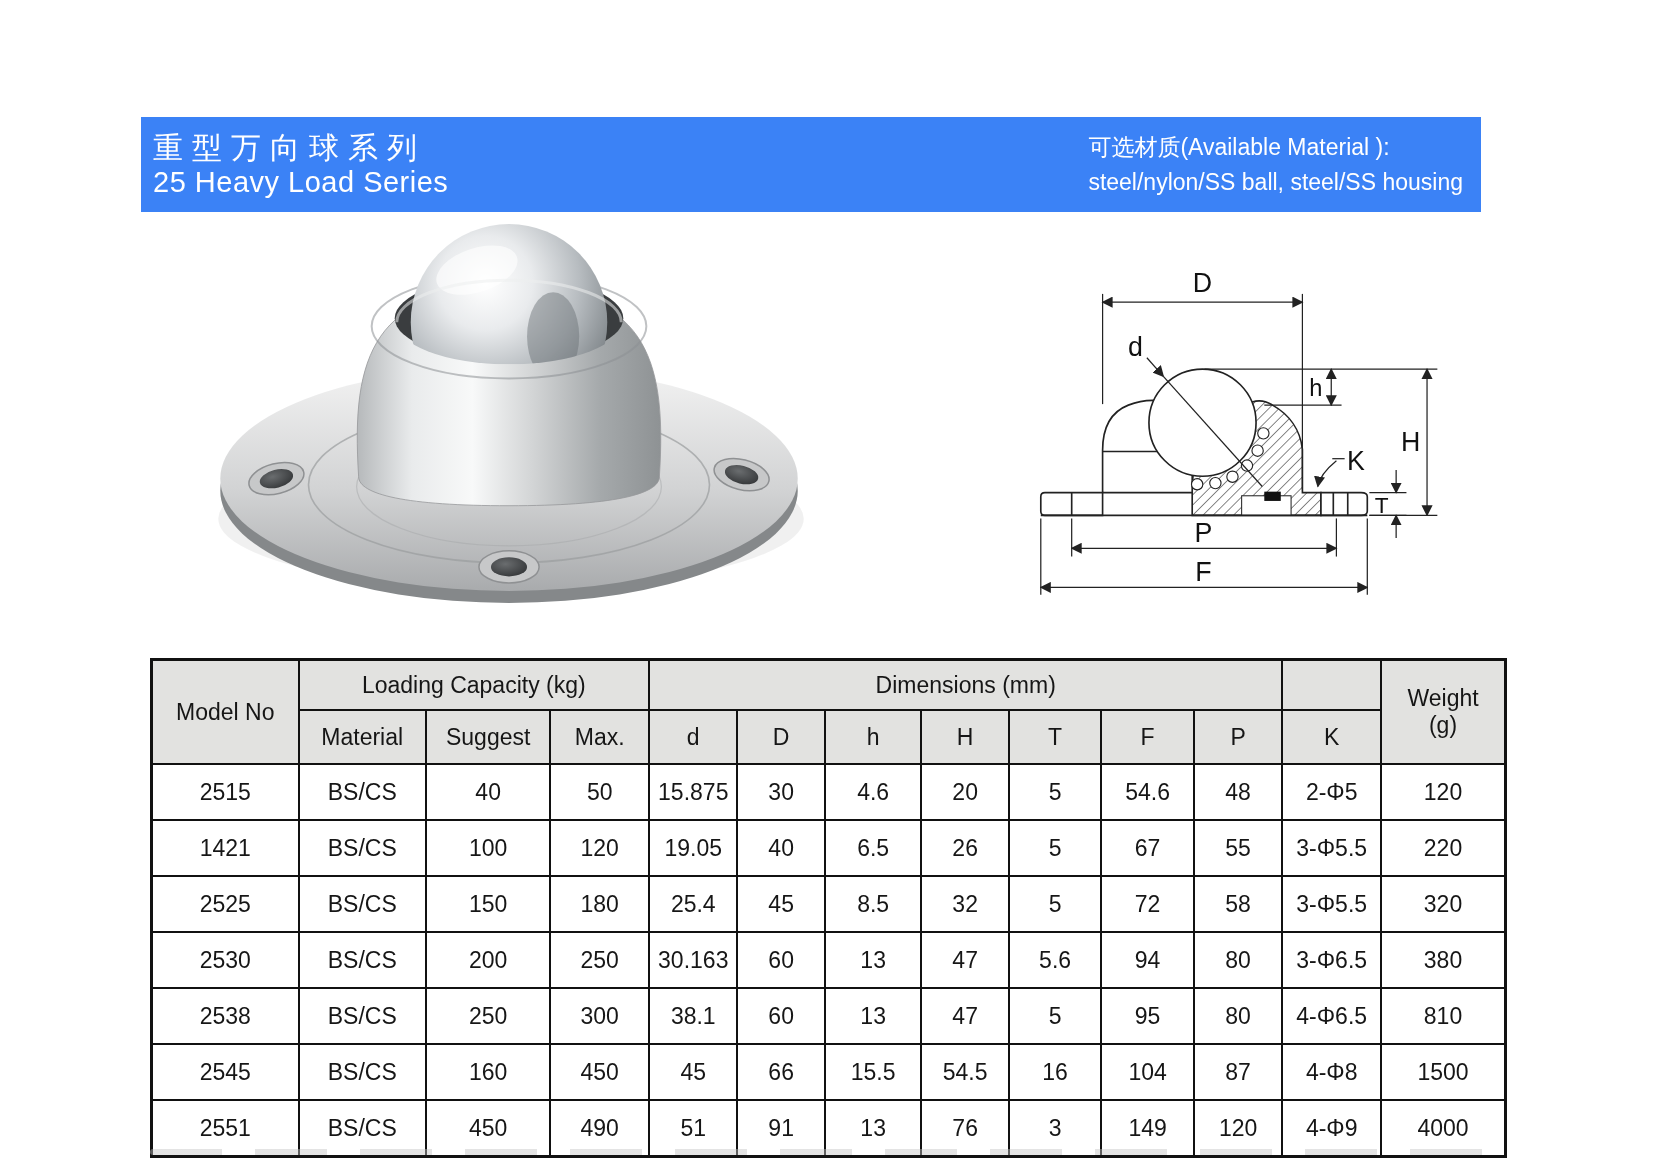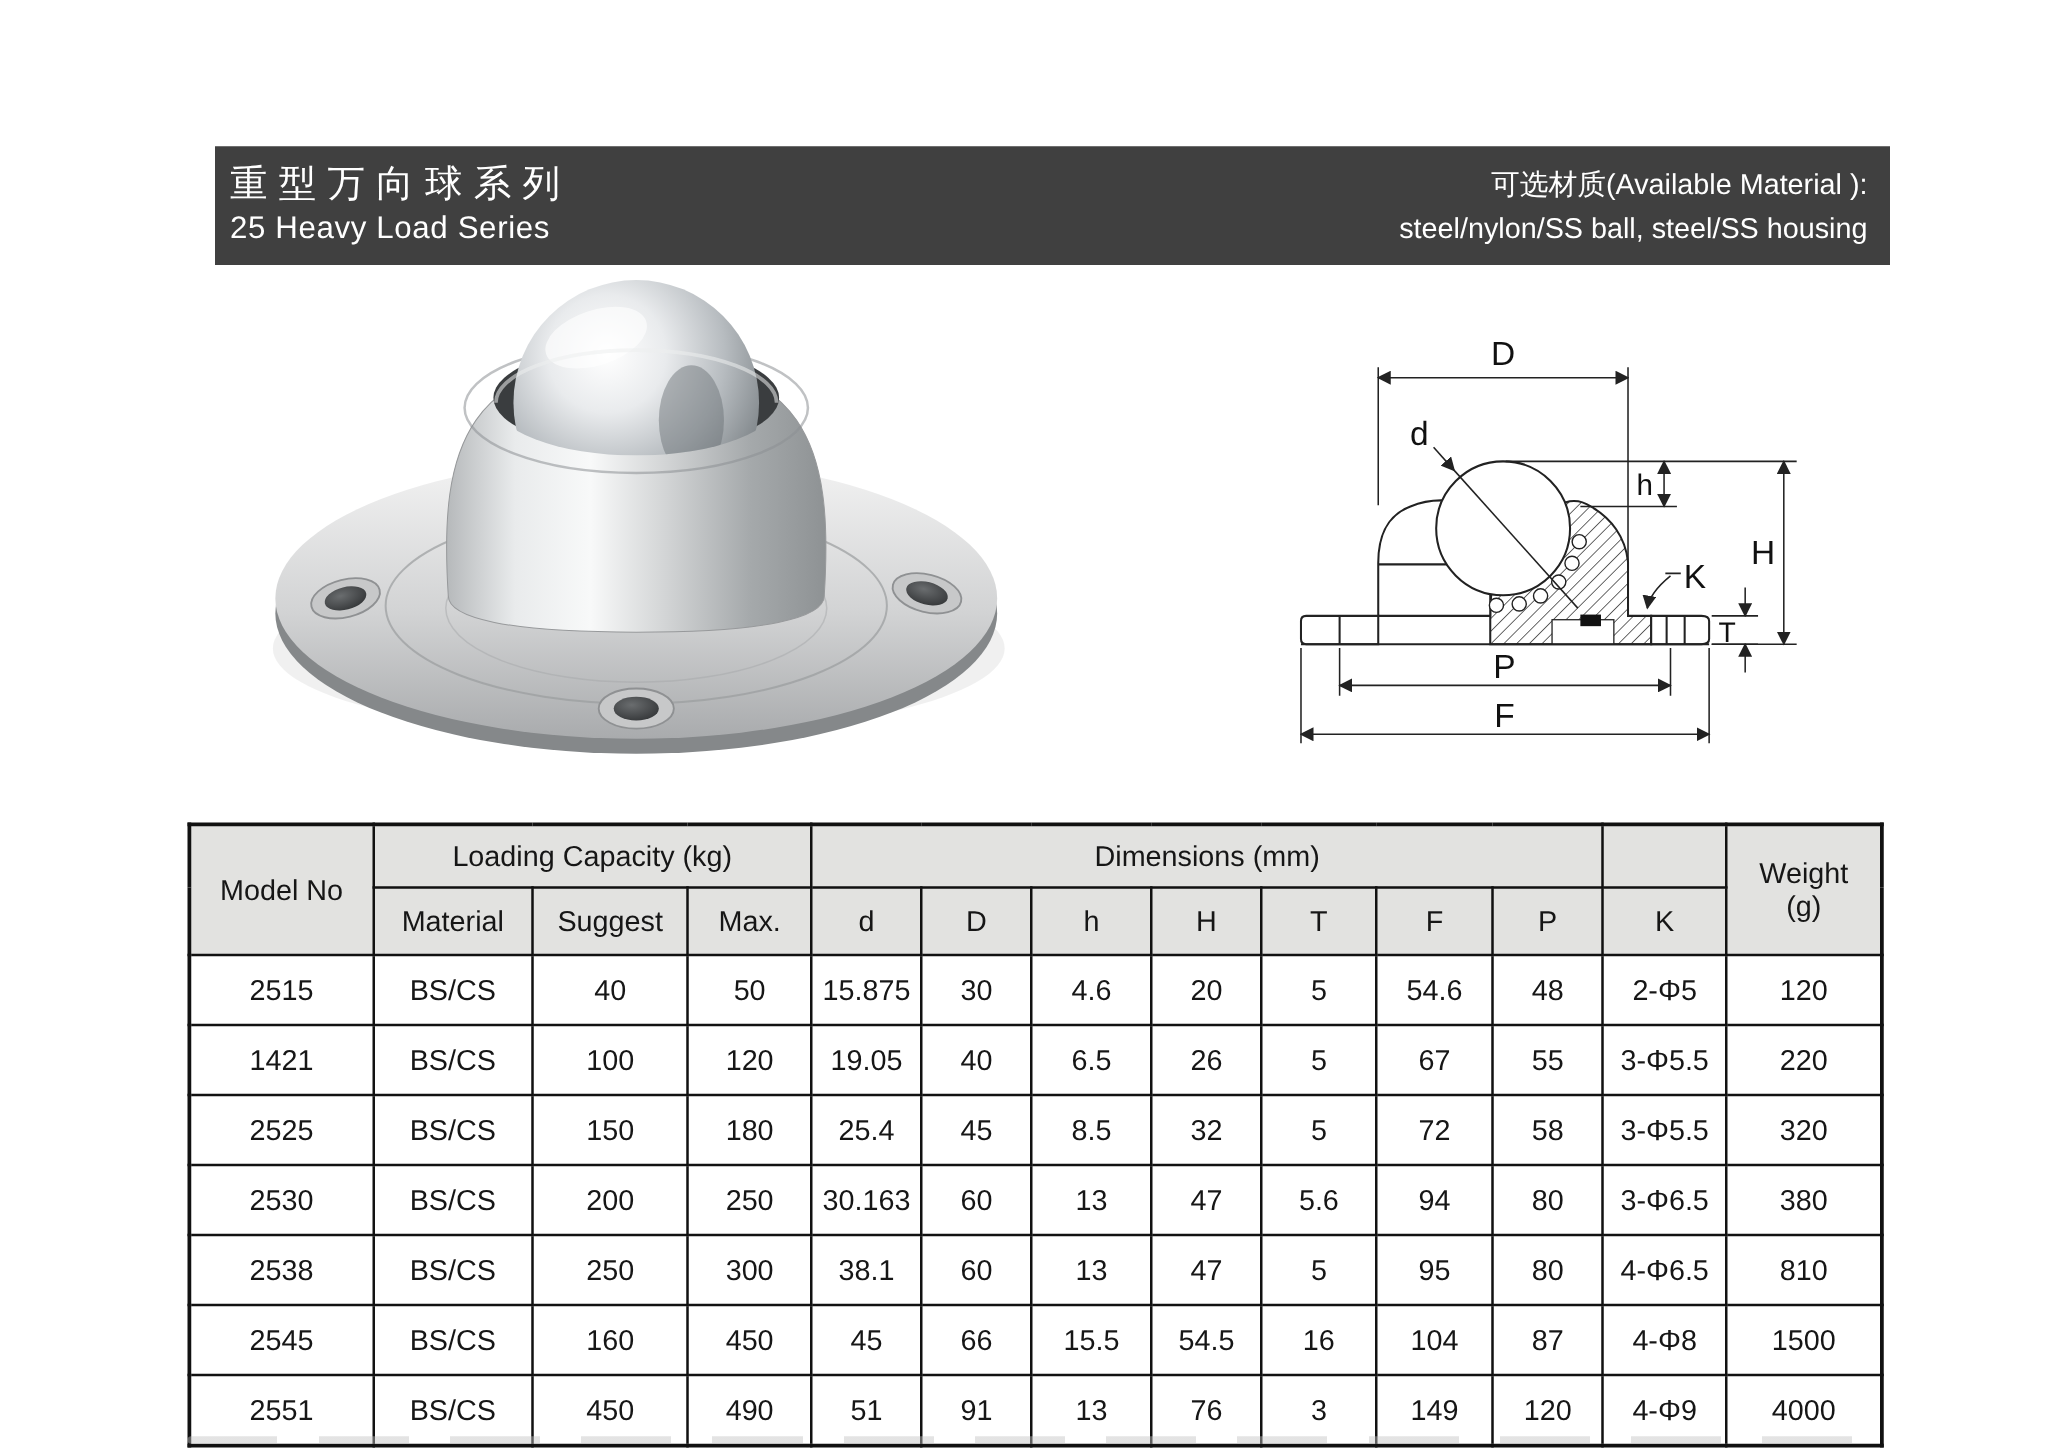--- a/index.html
+++ b/index.html
@@ -1,27 +1,27 @@
 <!DOCTYPE html>
 <html><head>
 <meta charset="utf-8">
 <style>
   html,body{margin:0;padding:0;width:1654px;height:1159px;background:#ffffff;overflow:hidden;
             font-family:"Liberation Sans","DejaVu Sans",sans-serif;color:#151515;}
   .abs{position:absolute;}
 
   
-  .band{left:172px;top:117px;width:1340px;height:95px;background:#404040;
+  .band{left:141px;top:117px;width:1340px;height:95px;background:#3b82f6;
         display:flex;justify-content:space-between;align-items:center;
         padding:0 18px 0 12px;box-sizing:border-box;}
   .band-left{display:flex;flex-direction:column;justify-content:center;}
   .band-title-zh{font-family:"DejaVu Serif","Liberation Serif",serif;font-size:30px;
         letter-spacing:9px;color:#ffffff;line-height:34px;font-weight:400;}
-  .band-title-en{font-size:25px;color:#ffffff;line-height:34px;letter-spacing:.5px;}
-  .band-right{text-align:right;color:#ffffff;font-size:23px;line-height:35px;}
+  .band-title-en{font-size:29px;color:#ffffff;line-height:34px;letter-spacing:.5px;}
+  .band-right{text-align:left;color:#ffffff;font-size:23px;line-height:35px;}
 
   
   .photo{left:190px;top:218px;}
   .diagram{left:945px;top:232px;}
 
   
   table.spec{position:absolute;left:150px;top:658px;width:1357px;border-collapse:collapse;
         table-layout:fixed;border:3px solid #111;}
   table.spec th,table.spec td{border:2px solid #111;text-align:center;vertical-align:middle;
         padding:0;font-weight:400;font-size:23px;color:#161616;}

